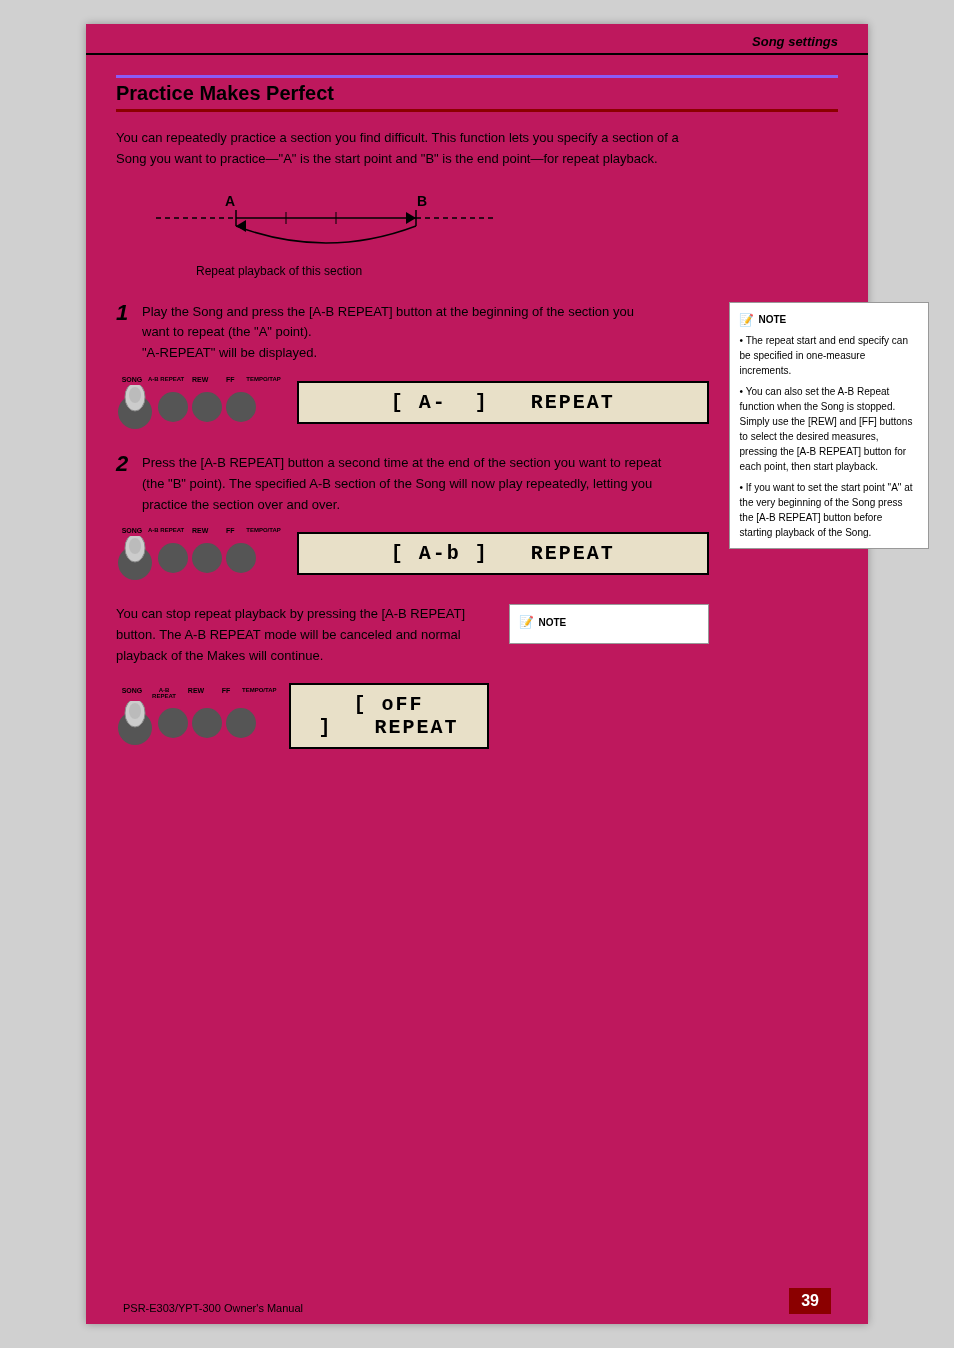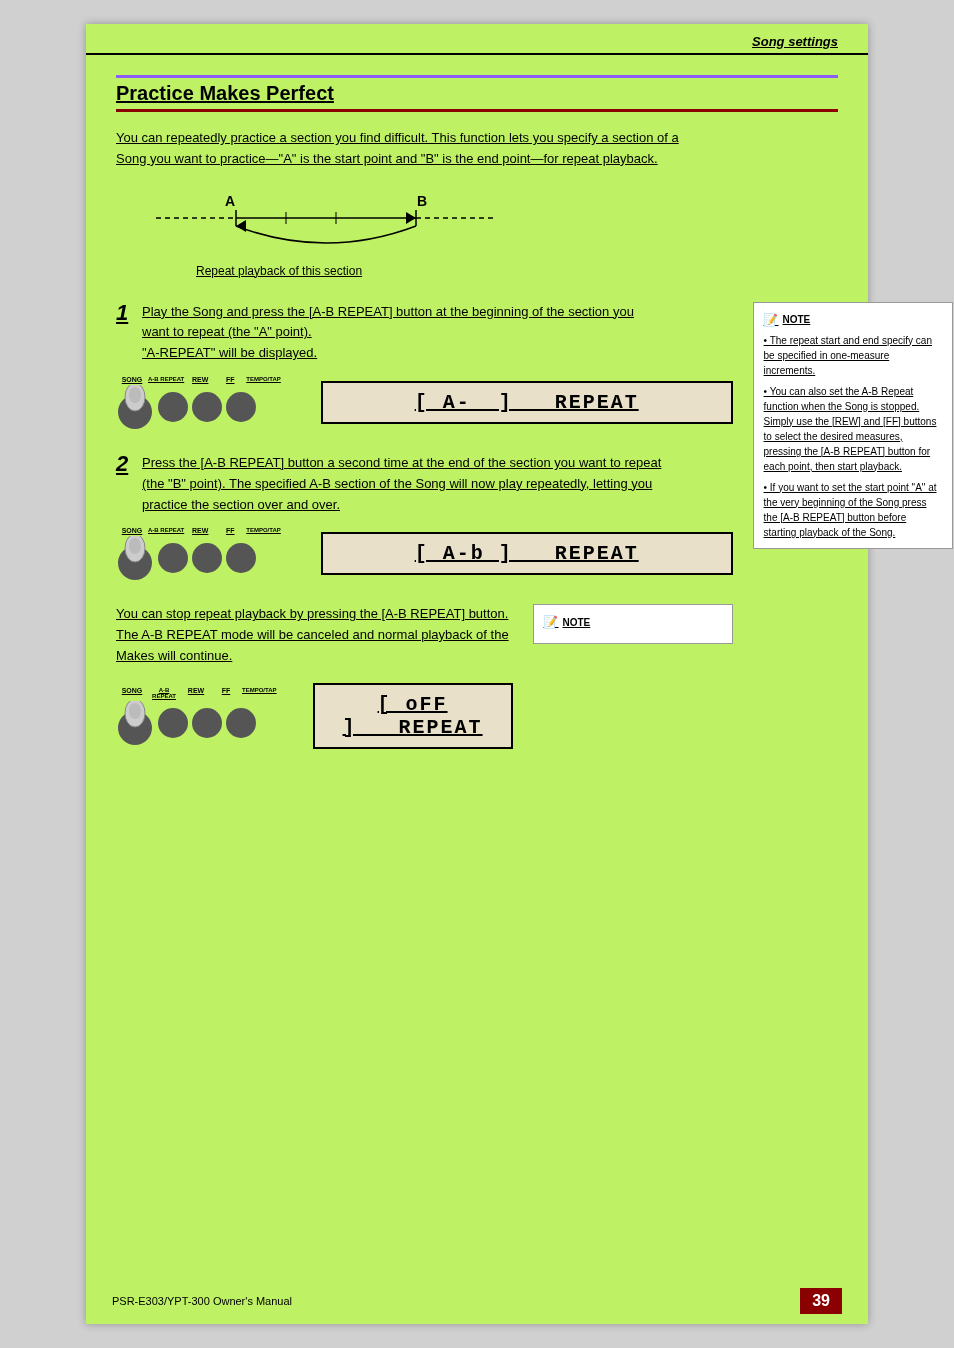--- a/index.html
+++ b/index.html
@@ -6,28 +6,27 @@
     body {
       font-family: Arial, Helvetica, sans-serif;
       background: #d0d0d0;
       width: 954px;
       min-height: 1348px;
       display: flex;
       justify-content: center;
       align-items: flex-start;
     }
     .page {
-      background: #bef264;
+      background: #be185d;
       width: 782px;
       min-height: 1300px;
       margin: 24px auto;
       padding: 0;
       position: relative;
       box-shadow: 0 0 8px rgba(0,0,0,0.3);
-      text-decoration: underline;
     }
     .header-bar {
       display: flex;
       justify-content: flex-end;
       padding: 10px 30px 4px 30px;
       border-bottom: 2px solid #000;
     }
     .header-title {
       font-size: 13px;
       font-weight: bold;
@@ -95,21 +94,21 @@
       min-width: 18px;
     }
     .step-text {
       font-size: 13px;
       line-height: 1.6;
       max-width: 520px;
     }
     .display-row {
       display: flex;
       align-items: center;
-      gap: 40px;
+      gap: 16px;
       margin: 12px 0 20px 0;
     }
     .button-group {
       display: flex;
       flex-direction: column;
       align-items: flex-start;
     }
     .button-labels {
       display: flex;
       gap: 2px;
@@ -171,22 +170,22 @@
       max-width: 580px;
       margin-bottom: 16px;
     }
     .footer {
       position: absolute;
       bottom: 10px;
       left: 0;
       right: 0;
       display: flex;
       justify-content: space-between;
-      align-items: center;
-      padding: 0 26px;
+      align-items: flex-end;
+      padding: 0 37px;
     }
     .footer-model {
       font-size: 11px;
     }
     .footer-page {
       background: #8B0000;
       color: #fff;
       font-size: 16px;
       font-weight: bold;
       padding: 4px 12px;

